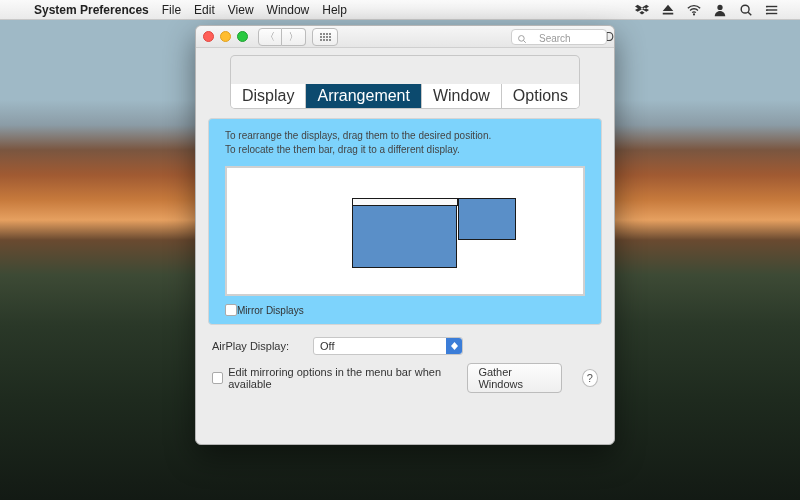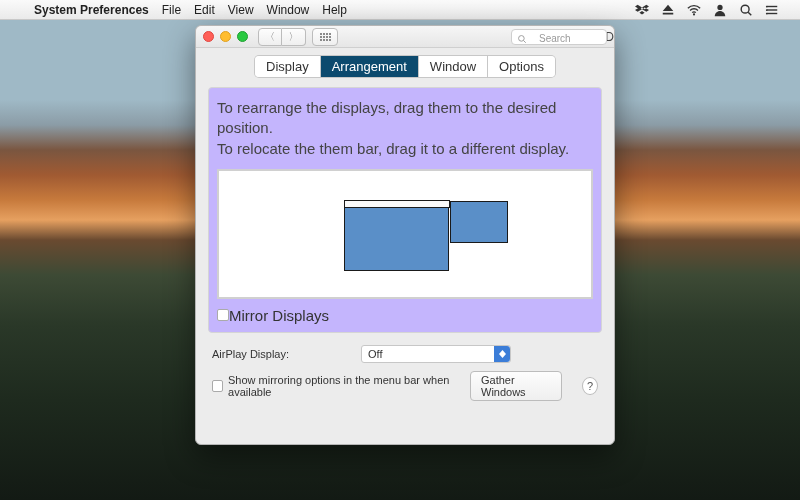--- a/index.html
+++ b/index.html
@@ -62,28 +62,28 @@
     position:absolute; right:7px; width:96px; height:16px;
     border:1px solid #cfcfcf; border-radius:4px; background:#fff;
     font-size:10px; color:#9a9a9a; display:flex; align-items:flex-end;
     padding:0 5px; gap:12px;
   }
   .search svg{width:10px;height:10px;}
 
   .tabbar { display:flex; justify-content:center; padding:8px 0 10px; }
   .segmented { display:flex; border-radius:4px; overflow:hidden; box-shadow:0 0 0 1px #c7c7c7;}
   .segmented .tab {
-    font-size:13px; padding:3px 11px; background:#fff; color:#333;
+    font-size:16px; padding:3px 11px; background:#fff; color:#333;margin-top:28px;
   }
   .segmented .tab+.tab{border-left:1px solid #c7c7c7;}
   .segmented .tab.active{background:#0c4a6e;color:#fff;}
 
   .panel {
-    margin:0 12px; background:#c4b5fd; border:1px solid #d5d5d5; border-radius:4px;
-    padding:10px 8px 8px; font-size:15px; color:#333;
+    margin:0 12px; background:#7dd3fc; border:1px solid #d5d5d5; border-radius:4px;
+    padding:10px 16px 8px; font-size:10px; color:#333;
   }
   .hint{line-height:1.35; color:#444;}
   .arrange-area{
     margin:10px 0 8px; height:130px; border:2px solid #d0d0d0; position:relative;
     background:#fff;
   }
   .disp{position:absolute; background:#5a8fc8; border:1.5px solid #1a1a1a;}
   .disp.primary{left:125px; top:30px; width:105px; height:70px;}
   .disp.primary::before{
     content:""; position:absolute; left:-1.5px; right:-1.5px; top:-1.5px; height:6px;
@@ -91,21 +91,21 @@
   }
   .disp.secondary{left:231px; top:30px; width:58px; height:42px;}
   .check-row{display:flex;align-items:center;margin-top:6px;}
   .chk{width:12px;height:12px;border:1px solid #aaa;border-radius:2px;background:#fff;}
 
   .below{padding:12px 16px 0; font-size:11px; color:#333;}
   .row{display:flex;align-items:center;gap:24px; margin-bottom:8px;}
   .select{
     flex:0 0 150px; height:18px; background:#fff; border:1px solid #c7c7c7;
     border-radius:3px; display:flex; align-items:center; justify-content:space-between;
-    padding:0 0 0 6px; font-size:11px;margin-left:48px;
+    padding:0 0 0 6px; font-size:11px;
   }
   .select .caps{
     width:16px;height:100%; background:#3b7dd8; border-radius:0 3px 3px 0;
     display:flex; flex-direction:column; align-items:center; justify-content:center;
   }
   .caps svg{width:7px;height:4px;}
   .bottom-row{display:flex; justify-content:space-between; align-items:center; margin-top:4px;}
   .check-row2{display:flex;align-items:center;gap:5px;}
   .right-side{display:flex;align-items:center;gap:20px;}
   .btn{
@@ -249,21 +249,21 @@
             </svg>
           <svg viewBox="0 0 7 4">
               <path d="M0 0 3.5 4 7 0z" fill="#fff"></path>
             </svg>
         </div>
       </div>
     </div>
     <div class="bottom-row">
       <div class="check-row2">
         <div class="chk"></div>
-        <span>Show mirroring options in the menu bar when available</span>
+        <span>Edit mirroring options in the menu bar when available</span>
       </div>
       <div class="right-side">
         <div class="btn">Gather Windows</div>
         <div class="help">?</div>
       </div>
     </div>
   </div>
 </div>
 
 </body></html>

